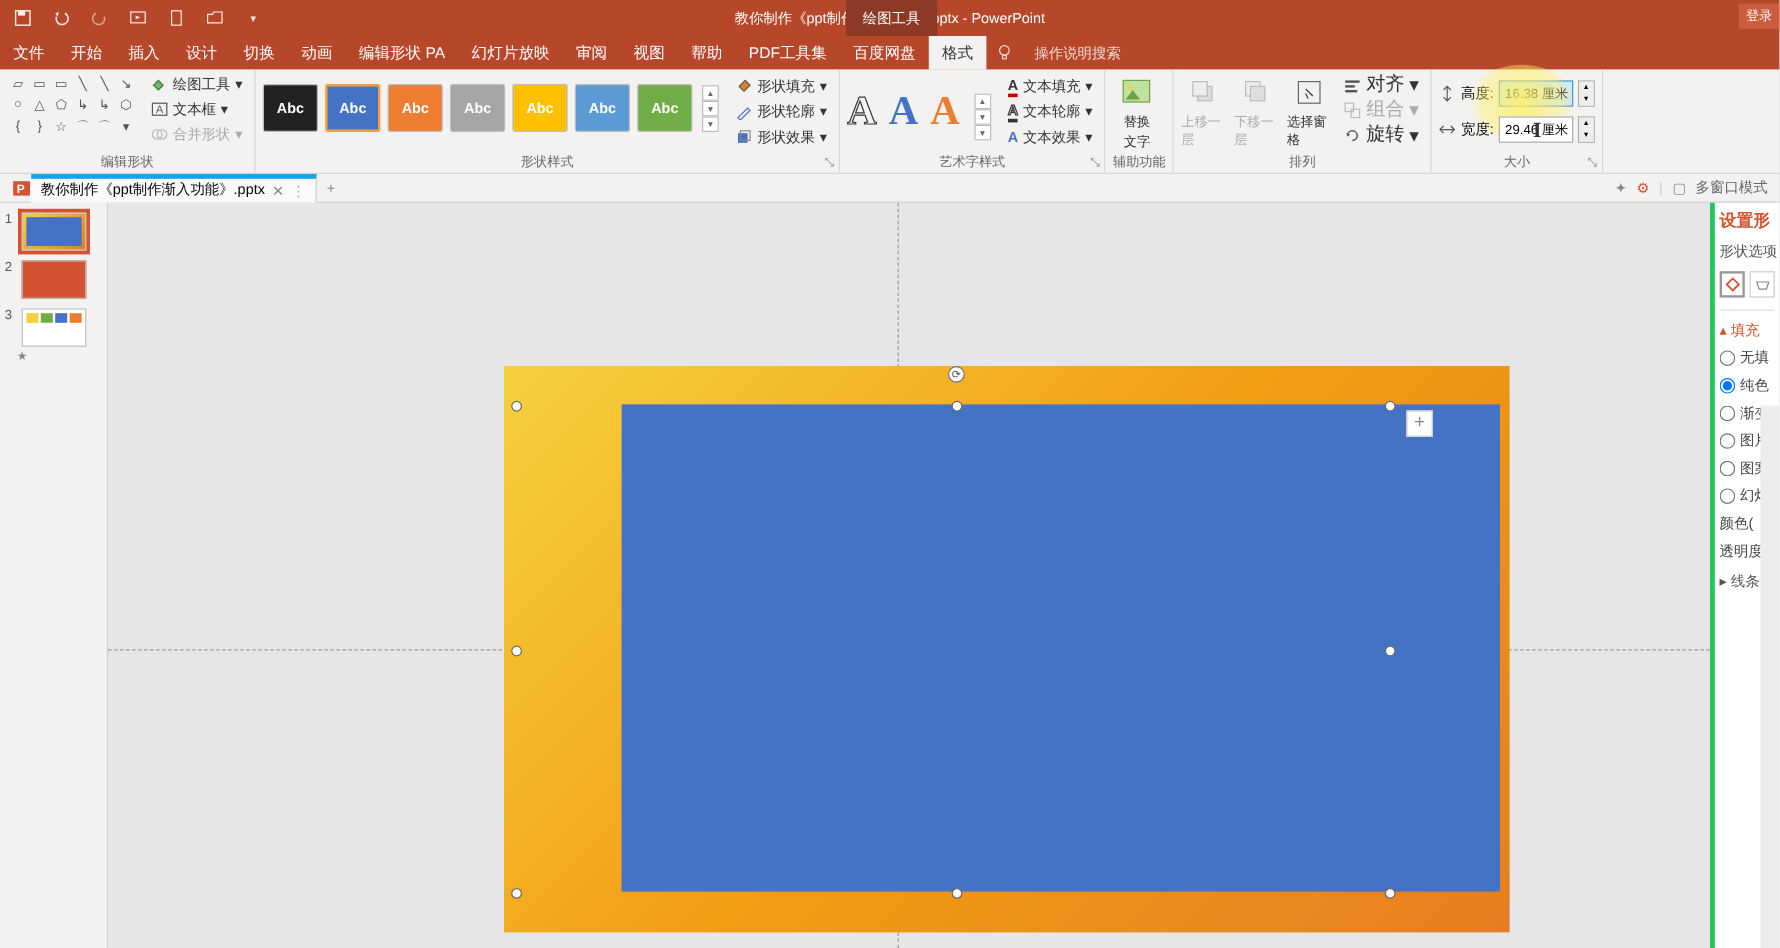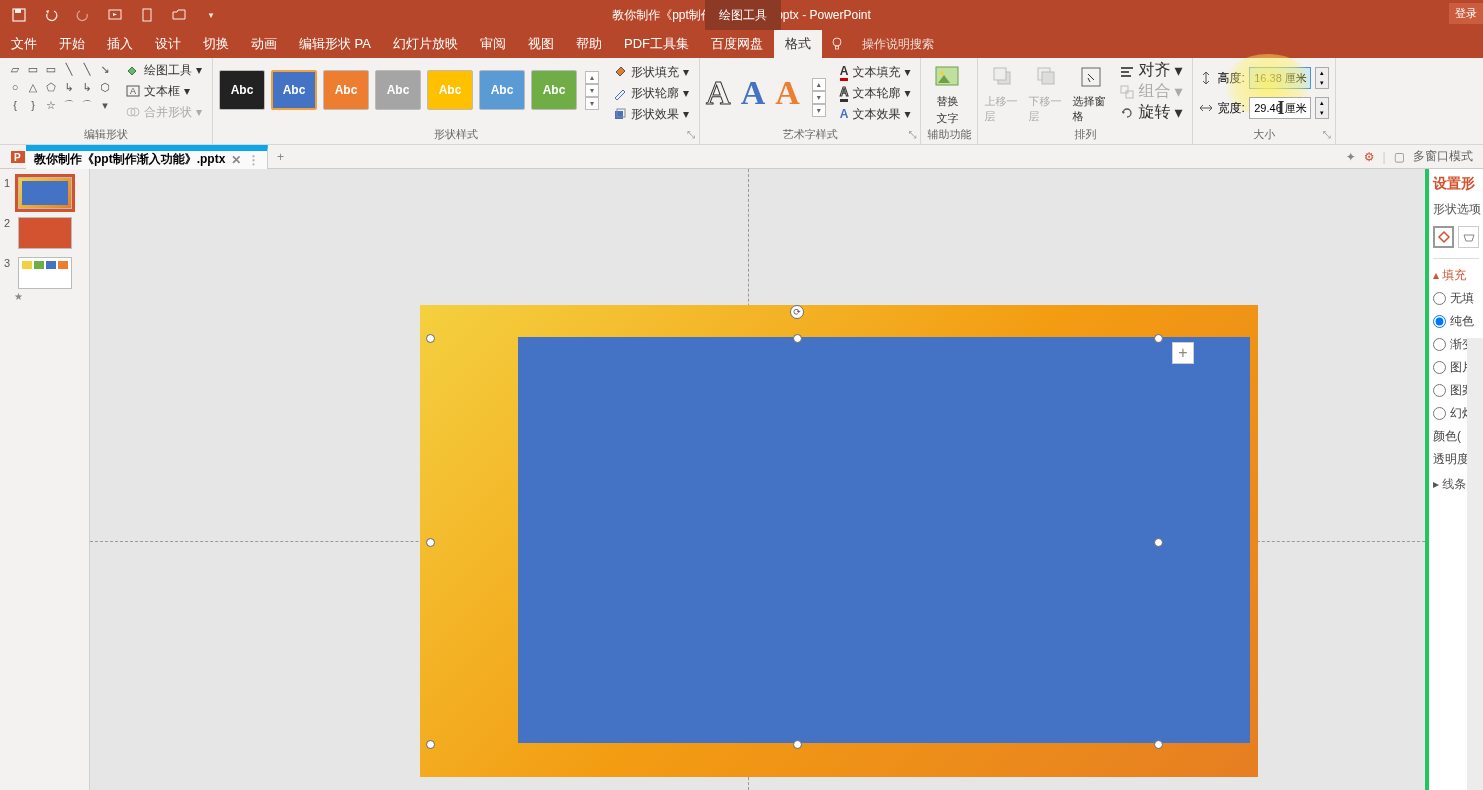--- a/index.html
+++ b/index.html
@@ -57,21 +57,21 @@
 
 
 .size-row { display: flex; align-items: center; gap: 4px; font-size: 12px; height: 24px; }
 .size-row input { width: 62px; height: 22px; font-size: 11px; border: 1px solid #aaa; padding: 0 3px; text-align: right; }
 .spin-btns { display: flex; flex-direction: column; border: 1px solid #aaa; }
 .spin-btns div { width: 12px; height: 10px; font-size: 7px; text-align: center; line-height: 9px; background: #eee; }
 .highlight-yellow { background: radial-gradient(circle, rgba(255,240,100,0.85) 0%, rgba(255,240,100,0.4) 60%, transparent 80%); border-radius: 50%; }
 
 
 .doctab-row { background: #f3f2f1; height: 24px; border-bottom: 1px solid #ccc; display: flex; align-items: center; font-size: 12px; position: relative; }
-.doctab { display: flex; align-items: center; gap: 6px; padding: 0 8px; height: 24px; border-right: 1px solid #ccc; background: #fafafa; border-top: 6px solid #0ea5e9; font-weight: bold; }
+.doctab { display: flex; align-items: center; gap: 6px; padding: 0 8px; height: 24px; border-right: 1px solid #ccc; background: #fafafa; border-top: 4px solid #0ea5e9; }
 .doctab .close { color: #888; cursor: pointer; }
 .new-doc { width: 24px; text-align: center; color: #888; cursor: pointer; }
 .doctab-right { position: absolute; right: 0; display: flex; align-items: center; gap: 8px; padding-right: 10px; }
 
 
 .main { display: flex; height: 621px; position: relative; }
 .thumbs { width: 90px; background: #f3f2f1; border-right: 1px solid #d0d0d0; padding: 8px 4px; overflow: hidden; }
 .thumb-item { display: flex; gap: 4px; margin-bottom: 8px; }
 .thumb-num { font-size: 11px; color: #555; width: 10px; }
 .thumb { width: 54px; height: 32px; border: 1px solid #bbb; background: #fff; }

